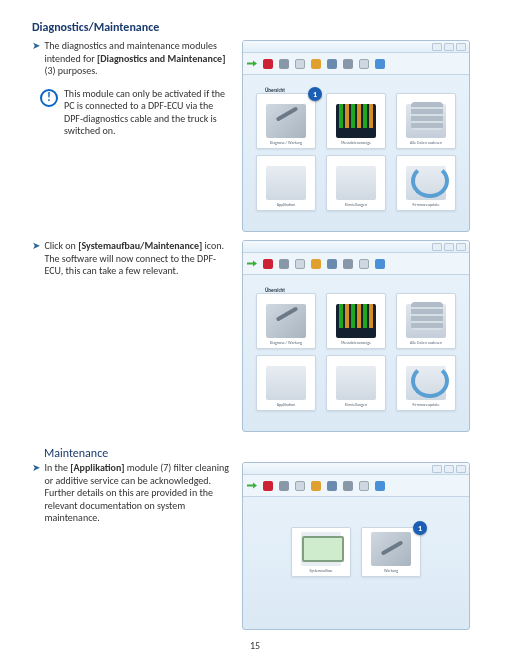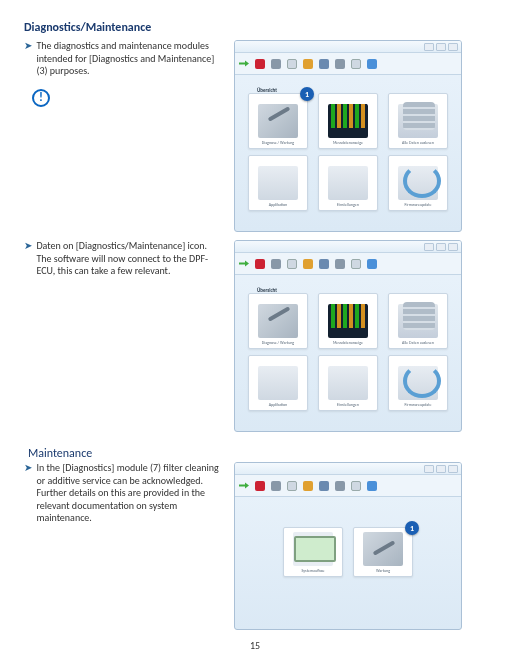--- a/index.html
+++ b/index.html
@@ -7,33 +7,33 @@
     margin: 0;
     width: 510px;
     height: 660px;
     background: #fff;
     font-family: Calibri, Arial, sans-serif;
     font-size: 10px;
     color: #333;
     position: relative;
   }
   .page {
-    padding: 20px 24px 10px 24px;
+    padding: 20px 24px 10px 32px;
   }
   h2 {
     font-size: 12px;
     font-weight: bold;
     color: #1a3a6e;
     margin: 0 0 6px 0;
   }
   h3 {
     font-size: 12px;
     font-weight: normal;
     color: #1a3a6e;
-    margin: 14px 0 2px 4px;
+    margin: 14px 0 2px 12px;
   }
   .row {
     display: flex;
     gap: 10px;
     margin-bottom: 8px;
   }
   .text-col {
     flex: 0 0 200px;
   }
   .fig-col {
@@ -62,21 +62,21 @@
     border-radius: 50%;
     color: #0a66c2;
     font-weight: bold;
     font-size: 12px;
     display: flex;
     align-items: center;
     justify-content: center;
     flex: 0 0 auto;
     margin-top: 1px;
   }
-  .strong { font-weight: normal; }
+  .strong { font-weight: bold; }
 
   
   .app-window {
     width: 228px;
     border: 1px solid #aac0d6;
     border-radius: 3px;
     background: linear-gradient(#eaf3fb,#dbe9f5);
     overflow: hidden;
     font-size: 5px;
   }
@@ -222,20 +222,21 @@
   <div class="row">
     <div class="text-col">
       <div class="bullet">
         <span class="arrow">➤</span>
         <span>
           <span>The diagnostics and maintenance modules intended for </span><span class="strong">[Diagnostics and Maintenance]</span><span> (3) purposes.</span>
         </span>
       </div>
       <div class="note">
         <div class="note-icon">!</div>
+        <div>This module can only be activated if the PC is connected to a DPF-ECU via the DPF-diagnostics cable and the truck is switched on.</div>
       </div>
     </div>
     <div class="fig-col">
       <div class="app-window">
         <div class="titlebar">
           <div class="wbtn"></div>
           <div class="wbtn"></div>
           <div class="wbtn"></div>
         </div>
         <div class="toolbar">
@@ -299,21 +300,21 @@
         </div>
       </div>
     </div>
   </div>
 
   <div class="row">
     <div class="text-col">
       <div class="bullet">
         <span class="arrow">➤</span>
         <span>
-          <span>Daten on </span><span class="strong">[Diagnostics/Maintenance]</span><span> icon. The software will now connect to the DPF-ECU, this can take a few relevant.</span>
+          <span>Click on </span><span class="strong">[Systemaufbau/Maintenance]</span><span> icon. The software will now connect to the DPF-ECU, this can take a few relevant.</span>
         </span>
       </div>
     </div>
     <div class="fig-col">
       <div class="app-window">
         <div class="titlebar">
           <div class="wbtn"></div>
           <div class="wbtn"></div>
           <div class="wbtn"></div>
         </div>
@@ -378,21 +379,21 @@
       </div>
     </div>
   </div>
 
   <h3>Maintenance</h3>
   <div class="row">
     <div class="text-col">
       <div class="bullet">
         <span class="arrow">➤</span>
         <span>
-          <span>In the </span><span class="strong">[Diagnostics]</span><span> module (7) filter cleaning or additive service can be acknowledged. Further details on this are provided in the relevant documentation on system maintenance.</span>
+          <span>In the </span><span class="strong">[Applikation]</span><span> module (7) filter cleaning or additive service can be acknowledged. Further details on this are provided in the relevant documentation on system maintenance.</span>
         </span>
       </div>
     </div>
     <div class="fig-col">
       <div class="app-window">
         <div class="titlebar">
           <div class="wbtn"></div>
           <div class="wbtn"></div>
           <div class="wbtn"></div>
         </div>

